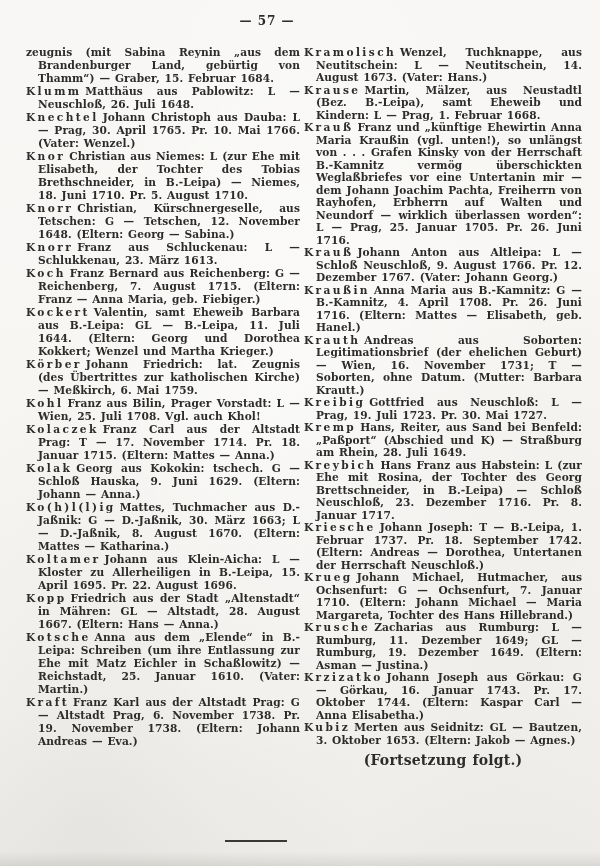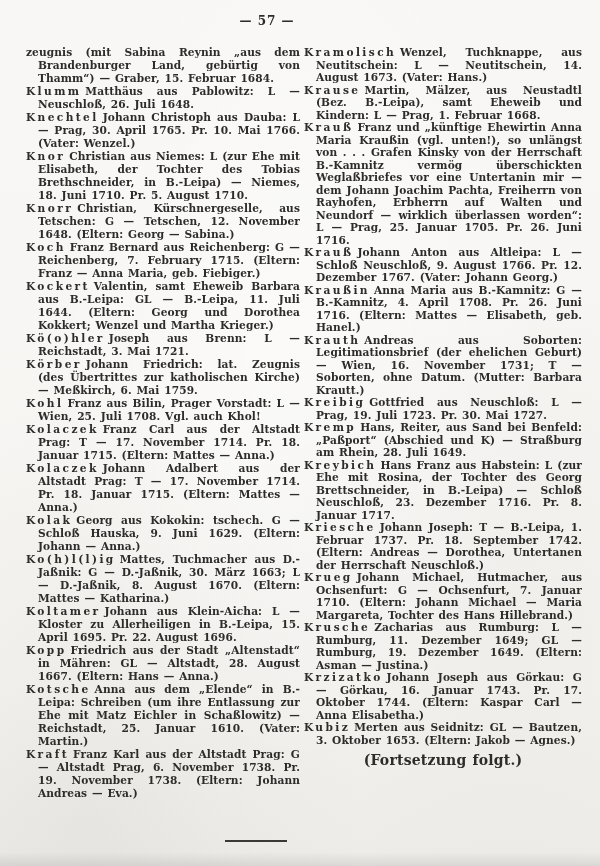--- a/index.html
+++ b/index.html
@@ -55,27 +55,26 @@
 
   <div class="pagenum">— 57 —</div>
 
   <div class="col col-left">
 
   <p class="entry"><span class="body">zeugnis (mit Sabina Reynin „aus dem Brandenburger Land, gebürtig von Thamm“) — Graber, 15. Februar 1684.</span></p>
       <p class="entry"><span class="head">Klumm</span><span class="body">Matthäus aus Pablowitz: L — Neuschloß, 26. Juli 1648.</span></p>
       <p class="entry"><span class="head">Knechtel</span><span class="body">Johann Christoph aus Dauba: L — Prag, 30. April 1765. Pr. 10. Mai 1766. (Vater: Wenzel.)</span></p>
       <p class="entry"><span class="head">Knor</span><span class="body">Christian aus Niemes: L (zur Ehe mit Elisabeth, der Tochter des Tobias Brethschneider, in B.-Leipa) — Niemes, 18. Juni 1710. Pr. 5. August 1710.</span></p>
       <p class="entry"><span class="head">Knorr</span><span class="body">Christian, Kürschnergeselle, aus Tetschen: G — Tetschen, 12. November 1648. (Eltern: Georg — Sabina.)</span></p>
-      <p class="entry"><span class="head">Koch</span><span class="body">Franz Bernard aus Reichenberg: G — Reichenberg, 7. February 1715. (Eltern: Franz — Anna Maria, geb. Fiebiger.)</span></p>
+      <p class="entry"><span class="head">Knorr</span><span class="body">Franz aus Schluckenau: L — Schlukkenau, 23. März 1613.</span></p>
+      <p class="entry"><span class="head">Koch</span><span class="body">Franz Bernard aus Reichenberg: G — Reichenberg, 7. August 1715. (Eltern: Franz — Anna Maria, geb. Fiebiger.)</span></p>
       <p class="entry"><span class="head">Kockert</span><span class="body">Valentin, samt Eheweib Barbara aus B.-Leipa: GL — B.-Leipa, 11. Juli 1644. (Eltern: Georg und Dorothea Kokkert; Wenzel und Martha Krieger.)</span></p>
-      <p class="entry"><span class="head">Kö(o)hler</span><span class="body">Joseph aus Brenn: L — Reichstadt, 3. Mai 1721.</span></p>
       <p class="entry"><span class="head">Körber</span><span class="body">Johann Friedrich: lat. Zeugnis (des Übertrittes zur katholischen Kirche) — Meßkirch, 6. Mai 1759.</span></p>
       <p class="entry"><span class="head">Kohl</span><span class="body">Franz aus Bilin, Prager Vorstadt: L — Wien, 25. Juli 1708. Vgl. auch Khol!</span></p>
       <p class="entry"><span class="head">Kolaczek</span><span class="body">Franz Carl aus der Altstadt Prag: T — 17. November 1714. Pr. 18. Januar 1715. (Eltern: Mattes — Anna.)</span></p>
-      <p class="entry"><span class="head">Kolaczek</span><span class="body">Johann Adalbert aus der Altstadt Prag: T — 17. November 1714. Pr. 18. Januar 1715. (Eltern: Mattes — Anna.)</span></p>
       <p class="entry"><span class="head">Kolak</span><span class="body">Georg aus Kokokin: tschech. G — Schloß Hauska, 9. Juni 1629. (Eltern: Johann — Anna.)</span></p>
       <p class="entry"><span class="head">Ko(h)l(l)ig</span><span class="body">Mattes, Tuchmacher aus D.-Jaßnik: G — D.-Jaßnik, 30. März 1663; L — D.-Jaßnik, 8. August 1670. (Eltern: Mattes — Katharina.)</span></p>
       <p class="entry"><span class="head">Koltamer</span><span class="body">Johann aus Klein-Aicha: L — Kloster zu Allerheiligen in B.-Leipa, 15. April 1695. Pr. 22. August 1696.</span></p>
       <p class="entry"><span class="head">Kopp</span><span class="body">Friedrich aus der Stadt „Altenstadt“ in Mähren: GL — Altstadt, 28. August 1667. (Eltern: Hans — Anna.)</span></p>
       <p class="entry"><span class="head">Kotsche</span><span class="body">Anna aus dem „Elende“ in B.-Leipa: Schreiben (um ihre Entlassung zur Ehe mit Matz Eichler in Schaßlowitz) — Reichstadt, 25. Januar 1610. (Vater: Martin.)</span></p>
       <p class="entry"><span class="head">Kraft</span><span class="body">Franz Karl aus der Altstadt Prag: G — Altstadt Prag, 6. November 1738. Pr. 19. November 1738. (Eltern: Johann Andreas — Eva.)</span></p>
     </div>
 
   <div class="col col-right">
     <div>

